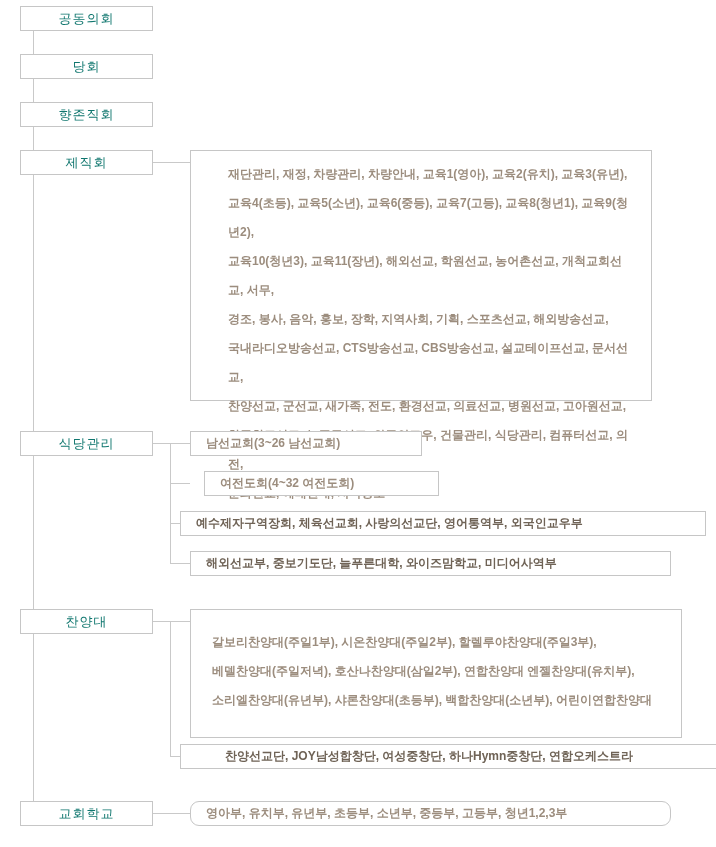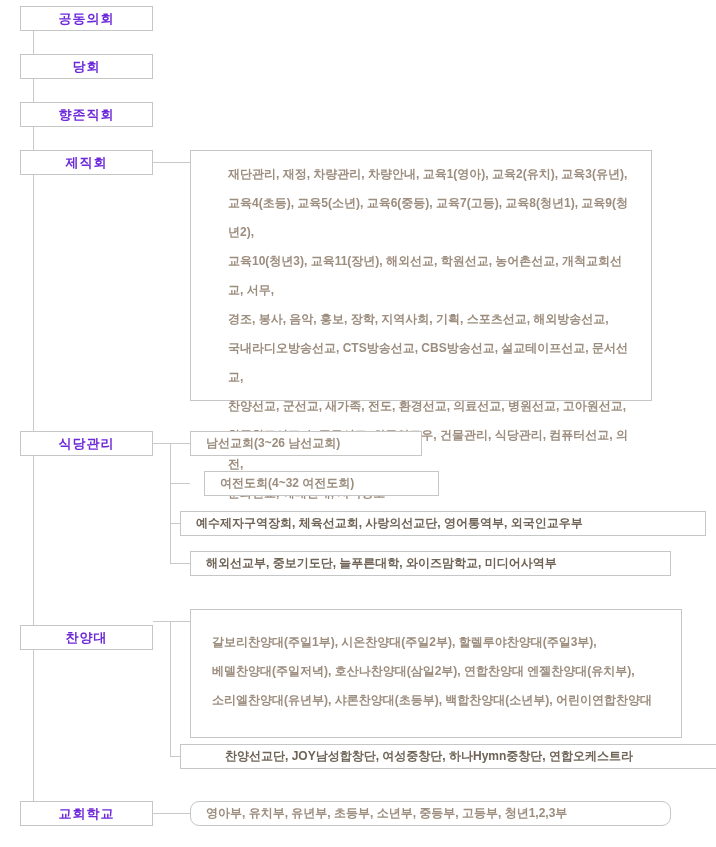--- a/index.html
+++ b/index.html
@@ -8,21 +8,21 @@
     font-family:"Liberation Sans","DejaVu Sans",sans-serif;
     overflow:hidden;
   }
   .line { position:absolute; background:#c9c9c9; }
   .h { height:1px; }
   .v { width:1px; }
   .lbox {
     position:absolute; left:20px; width:133px; height:25px;
     border:1px solid #c6c6c6; background:#ffffff; box-sizing:border-box;
     display:flex; align-items:center; justify-content:center;
-    font-size:13px; font-weight:bold; color:#6d28d9; letter-spacing:1px;
+    font-size:13px; font-weight:normal; color:#0f766e; letter-spacing:1px;
   }
   .rbox {
     position:absolute; border:1px solid #c6c6c6; background:#ffffff;
     box-sizing:border-box; font-size:12px; font-weight:bold; color:#9c8d7e;
     letter-spacing:0px;
   }
   .single { height:25px; display:flex; align-items:center; padding-left:15px; }
   .em { color:#6f6356; }
   .list { line-height:29px; }
   .list-deacons { padding:9px 16px 0 37px; }
@@ -53,21 +53,21 @@
   </div>
   <div class="lbox" style="top:102px;">
     <span>향존직회</span>
   </div>
   <div class="lbox" style="top:150px;">
     <span>제직회</span>
   </div>
   <div class="lbox" style="top:431px;">
     <span>식당관리</span>
   </div>
-  <div class="lbox" style="top:609px;margin-top:16px;">
+  <div class="lbox" style="top:609px;">
     <span>찬양대</span>
   </div>
   <div class="lbox" style="top:801px;">
     <span>교회학교</span>
   </div>
 
   <div class="rbox list list-deacons" style="left:190px; top:150px; width:462px; height:251px;">
     <div>재단관리, 재정, 차량관리, 차량안내, 교육1(영아), 교육2(유치), 교육3(유년),</div>
     <div>교육4(초등), 교육5(소년),  교육6(중등), 교육7(고등), 교육8(청년1), 교육9(청년2),</div>
     <div>교육10(청년3), 교육11(장년), 해외선교, 학원선교, 농어촌선교, 개척교회선교, 서무,</div>

